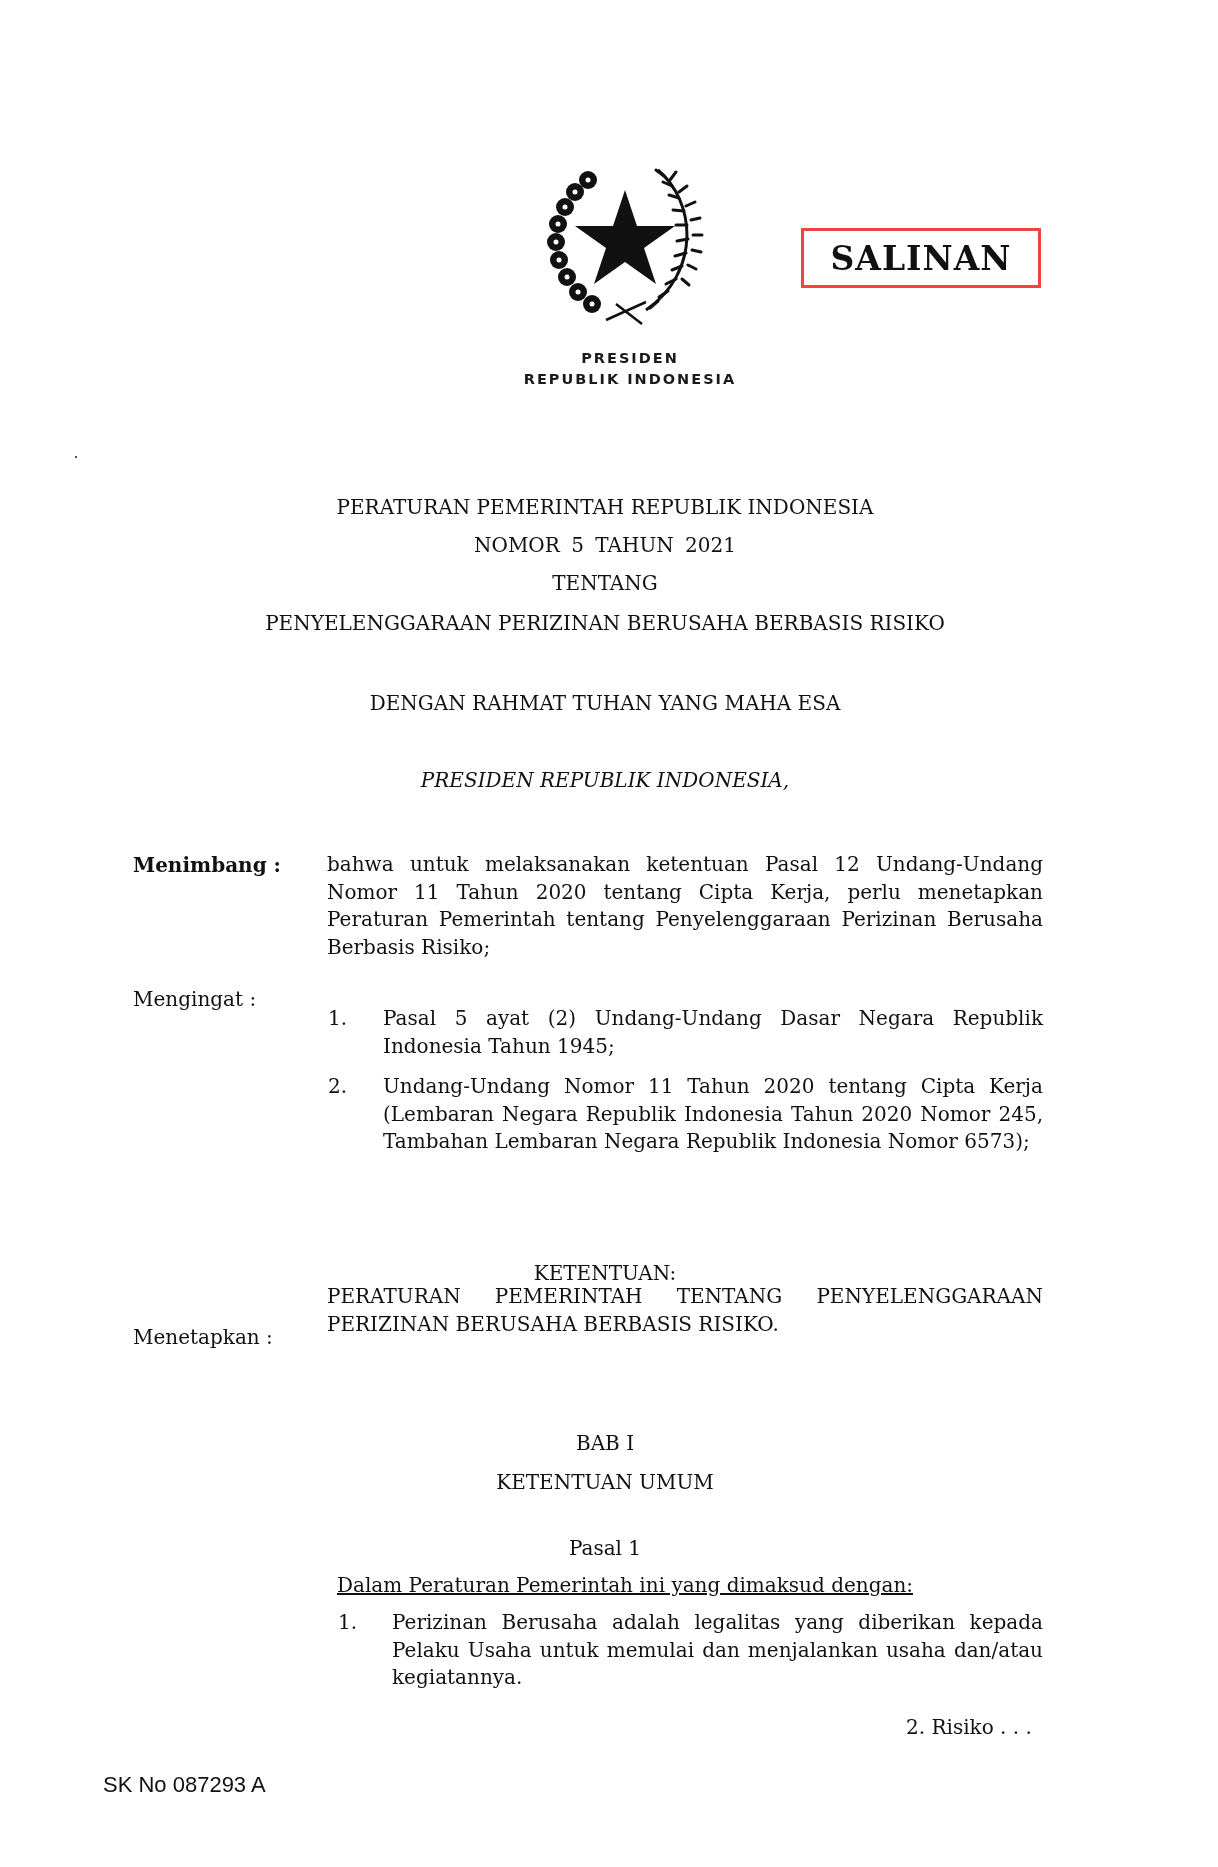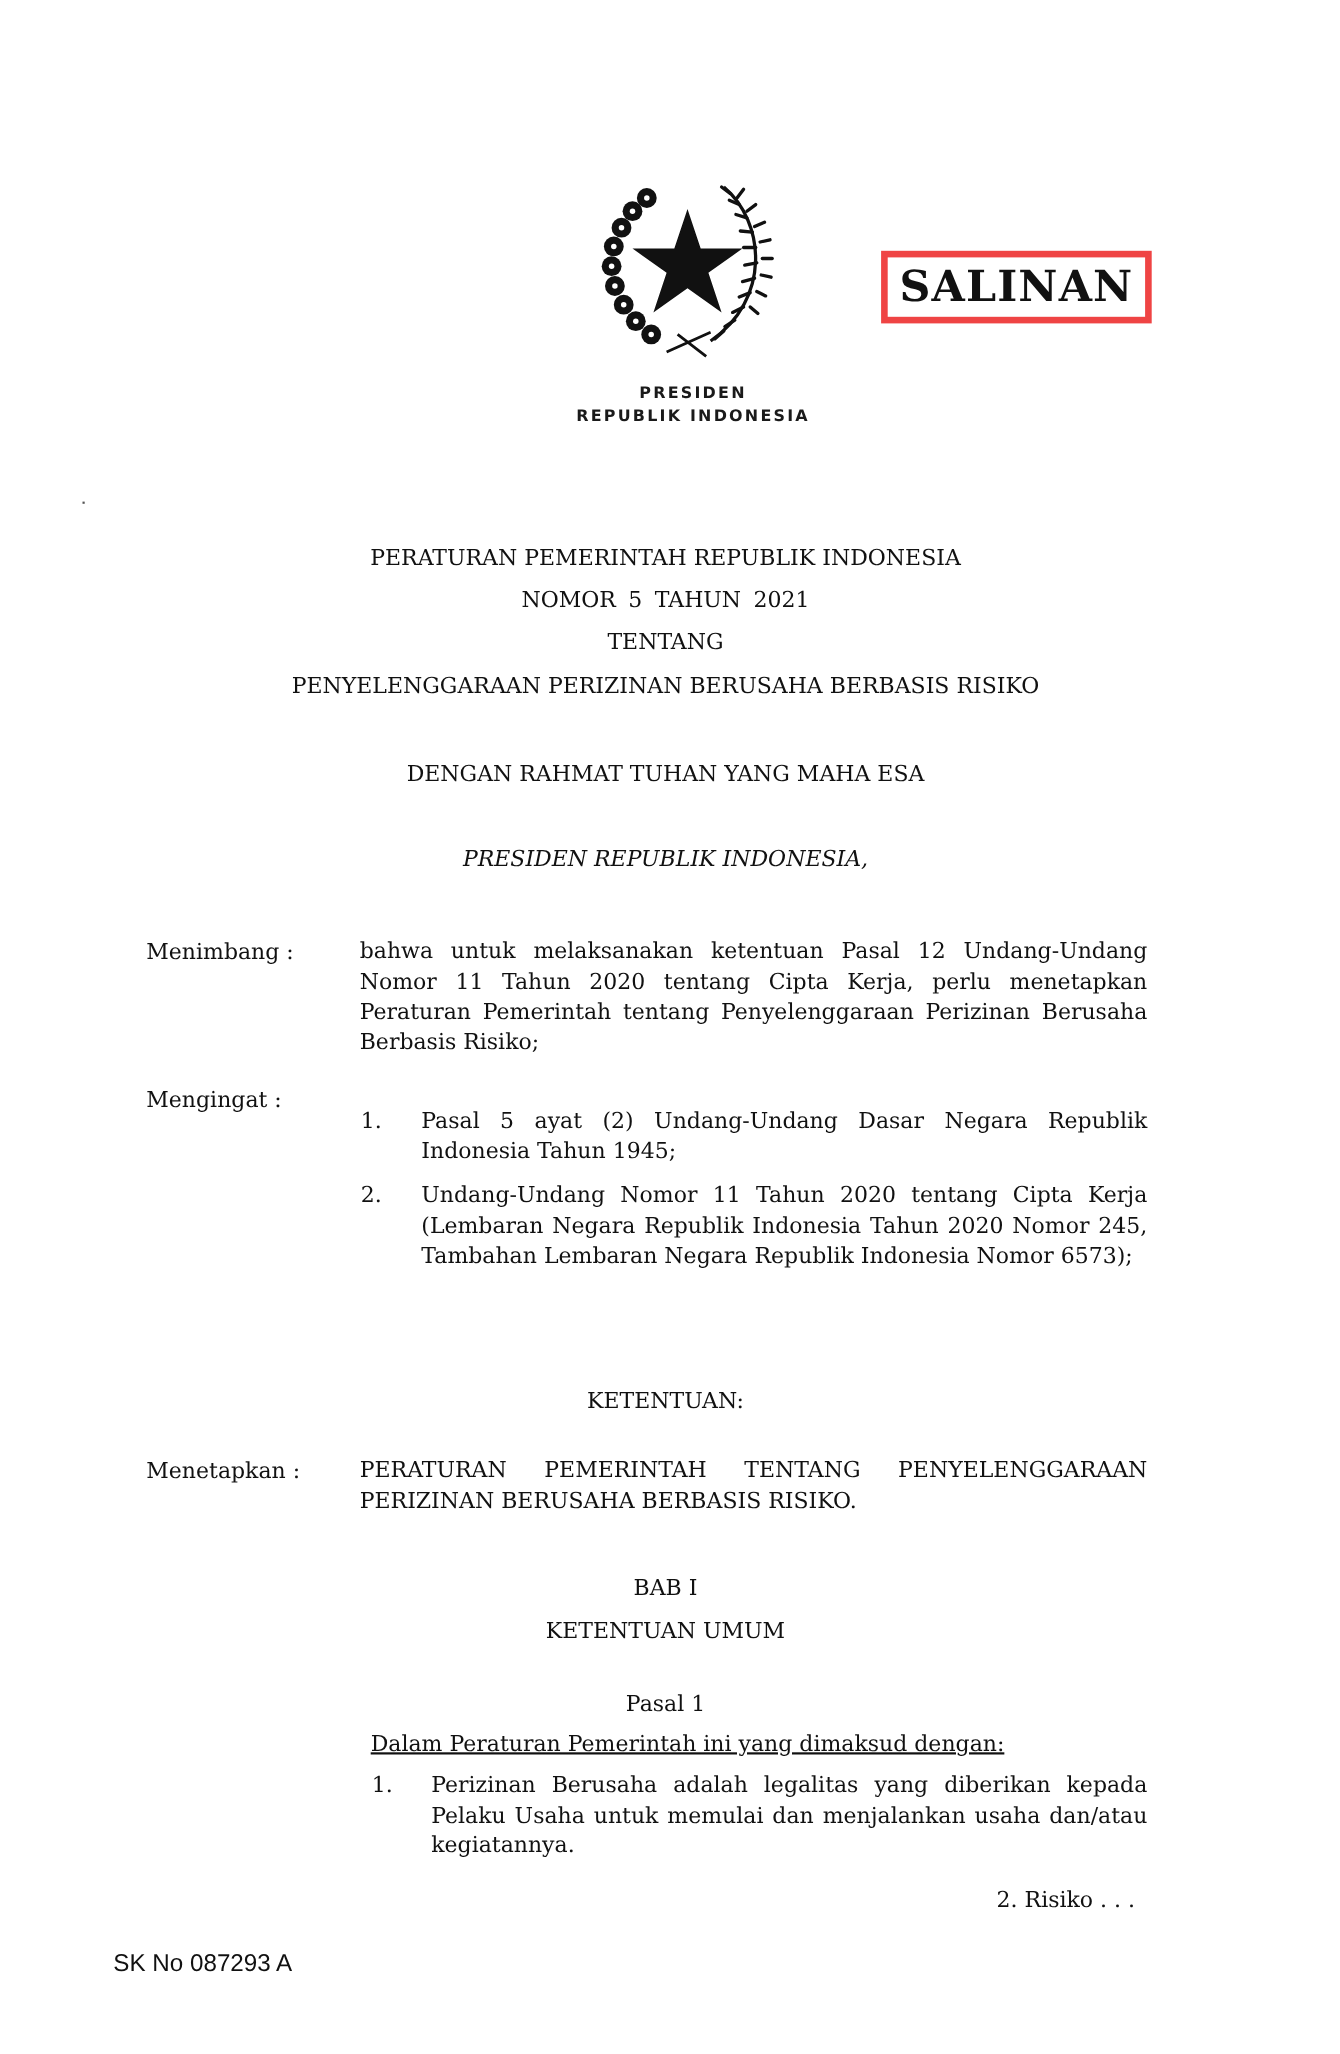--- a/index.html
+++ b/index.html
@@ -10,23 +10,23 @@
   }
   .abs { position: absolute; }
   .speck { left: 75px; top: 456px; width: 2px; height: 2px; background: #555; }
 
   
   .emblem { left: 546px; top: 162px; width: 160px; height: 165px; }
 
   
   .salinan {
     left: 801px; top: 228px; width: 234px; height: 54px;
-    border: 6px solid #ef4444; box-sizing: content-box;
+    border: 3px solid #ef4444; box-sizing: content-box;
     display: flex; align-items: center; justify-content: center;
-    font-family: "DejaVu Serif", serif; font-weight: bold; font-size: 39px; letter-spacing: 1px; text-align: center;
+    font-family: "DejaVu Serif", serif; font-weight: bold; font-size: 33px; letter-spacing: 1px; text-align: center;
   }
 
   .letterhead {
     left: 420px; width: 420px; text-align: center;
     font-family: "DejaVu Sans", "Liberation Sans", sans-serif;
     font-size: 14.5px; letter-spacing: 2px; font-weight: bold; color: #1a1a1a;
   }
 
   .center-line {
     left: 120px; width: 970px; text-align: center;
@@ -114,32 +114,32 @@
 <div class="abs letterhead" style="top:371px;">REPUBLIK INDONESIA</div>
 
 <div class="abs center-line" style="top:494px;">PERATURAN PEMERINTAH REPUBLIK INDONESIA</div>
 <div class="abs center-line" style="top:532px; word-spacing:5px;">NOMOR 5 TAHUN 2021</div>
 <div class="abs center-line" style="top:570px;">TENTANG</div>
 <div class="abs center-line" style="top:610px;">PENYELENGGARAAN PERIZINAN BERUSAHA BERBASIS RISIKO</div>
 
 <div class="abs center-line" style="top:690px;">DENGAN RAHMAT TUHAN YANG MAHA ESA</div>
 <div class="abs center-line" style="top:767px;font-style:italic;">PRESIDEN REPUBLIK INDONESIA,</div>
 
-<div class="abs label" style="top:852px;">Menimbang :</div>
+<div class="abs label" style="top:852px;font-weight:bold;">Menimbang :</div>
 <div class="abs para" style="left:327px; top:851px; width:716px;">bahwa untuk melaksanakan ketentuan Pasal 12 Undang-Undang Nomor 11 Tahun 2020 tentang Cipta Kerja, perlu menetapkan Peraturan Pemerintah tentang Penyelenggaraan Perizinan Berusaha Berbasis Risiko;</div>
 
 <div class="abs label" style="top:986px;">Mengingat :</div>
 <div class="abs item-num" style="left:328px; top:1005px;">1.</div>
 <div class="abs para" style="left:383px; top:1005px; width:660px;">Pasal 5 ayat (2) Undang-Undang Dasar Negara Republik Indonesia Tahun 1945;</div>
 <div class="abs item-num" style="left:328px; top:1073px;">2.</div>
 <div class="abs para" style="left:383px; top:1073px; width:660px;">Undang-Undang Nomor 11 Tahun 2020 tentang Cipta Kerja (Lembaran Negara Republik Indonesia Tahun 2020 Nomor 245, Tambahan Lembaran Negara Republik Indonesia Nomor 6573);</div>
 
 <div class="abs center-line" style="top:1260px;">KETENTUAN:</div>
 <div class="abs label" style="top:1324px;">Menetapkan :</div>
-<div class="abs para para-upper" style="left:327px; top:1323px; width:716px;">PERATURAN PEMERINTAH TENTANG PENYELENGGARAAN PERIZINAN BERUSAHA BERBASIS RISIKO.</div>
+<div class="abs para para-upper" style="left:327px; top:1283px; width:716px;">PERATURAN PEMERINTAH TENTANG PENYELENGGARAAN PERIZINAN BERUSAHA BERBASIS RISIKO.</div>
 
 <div class="abs center-line" style="top:1430px;">BAB I</div>
 <div class="abs center-line" style="top:1469px;">KETENTUAN UMUM</div>
 
 <div class="abs center-line" style="top:1535px;">Pasal 1</div>
 <div class="abs" style="left:337px; top:1572px; font-size:20px; line-height:26px; white-space:nowrap;text-decoration:underline;">Dalam Peraturan Pemerintah ini yang dimaksud dengan:</div>
 <div class="abs item-num" style="left:338px; top:1609px;">1.</div>
 <div class="abs para" style="left:392px; top:1609px; width:651px;">Perizinan Berusaha adalah legalitas yang diberikan kepada Pelaku Usaha untuk memulai dan menjalankan usaha dan/atau kegiatannya.</div>
 
 <div class="abs next-ref">2. Risiko . . .</div>

